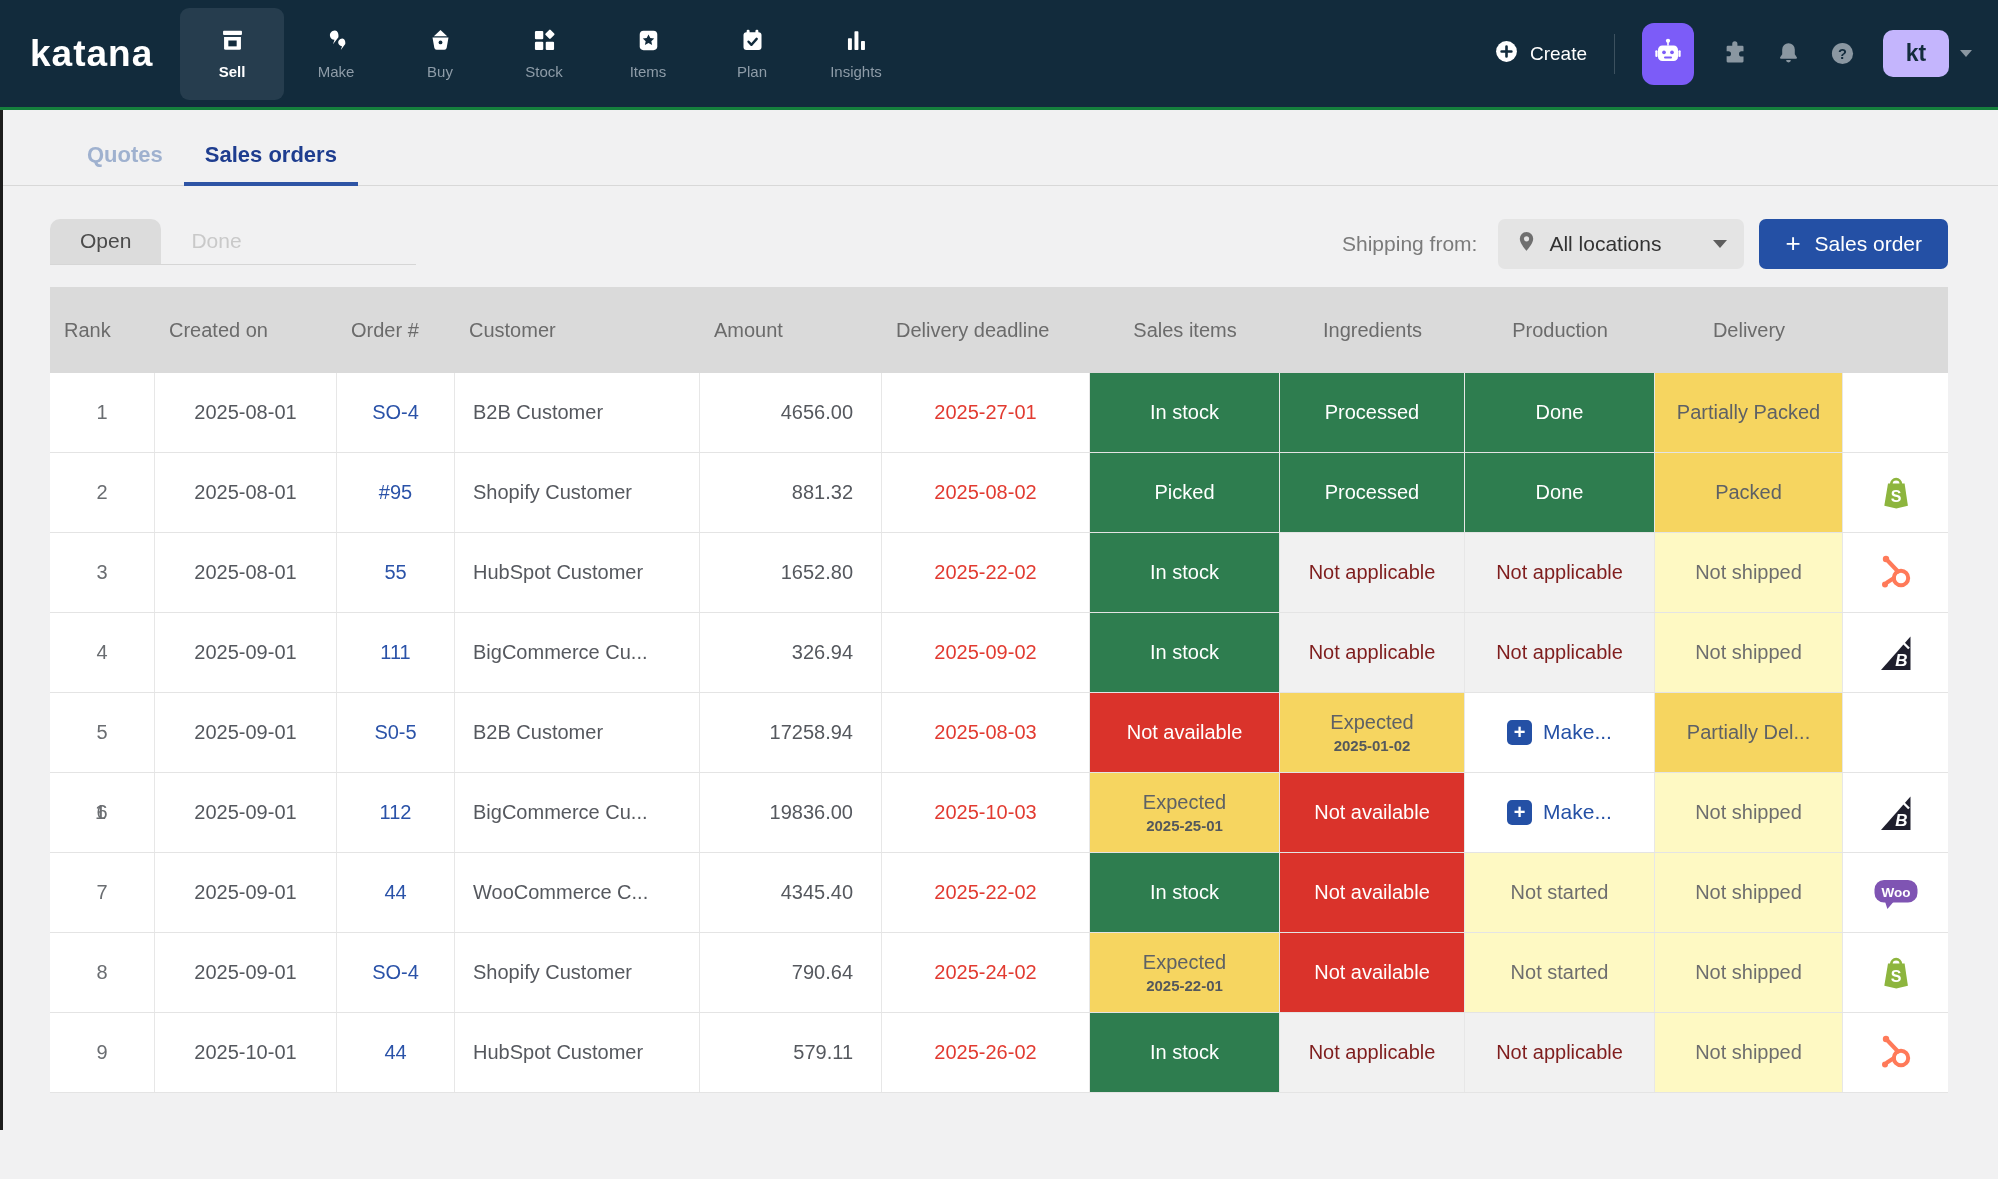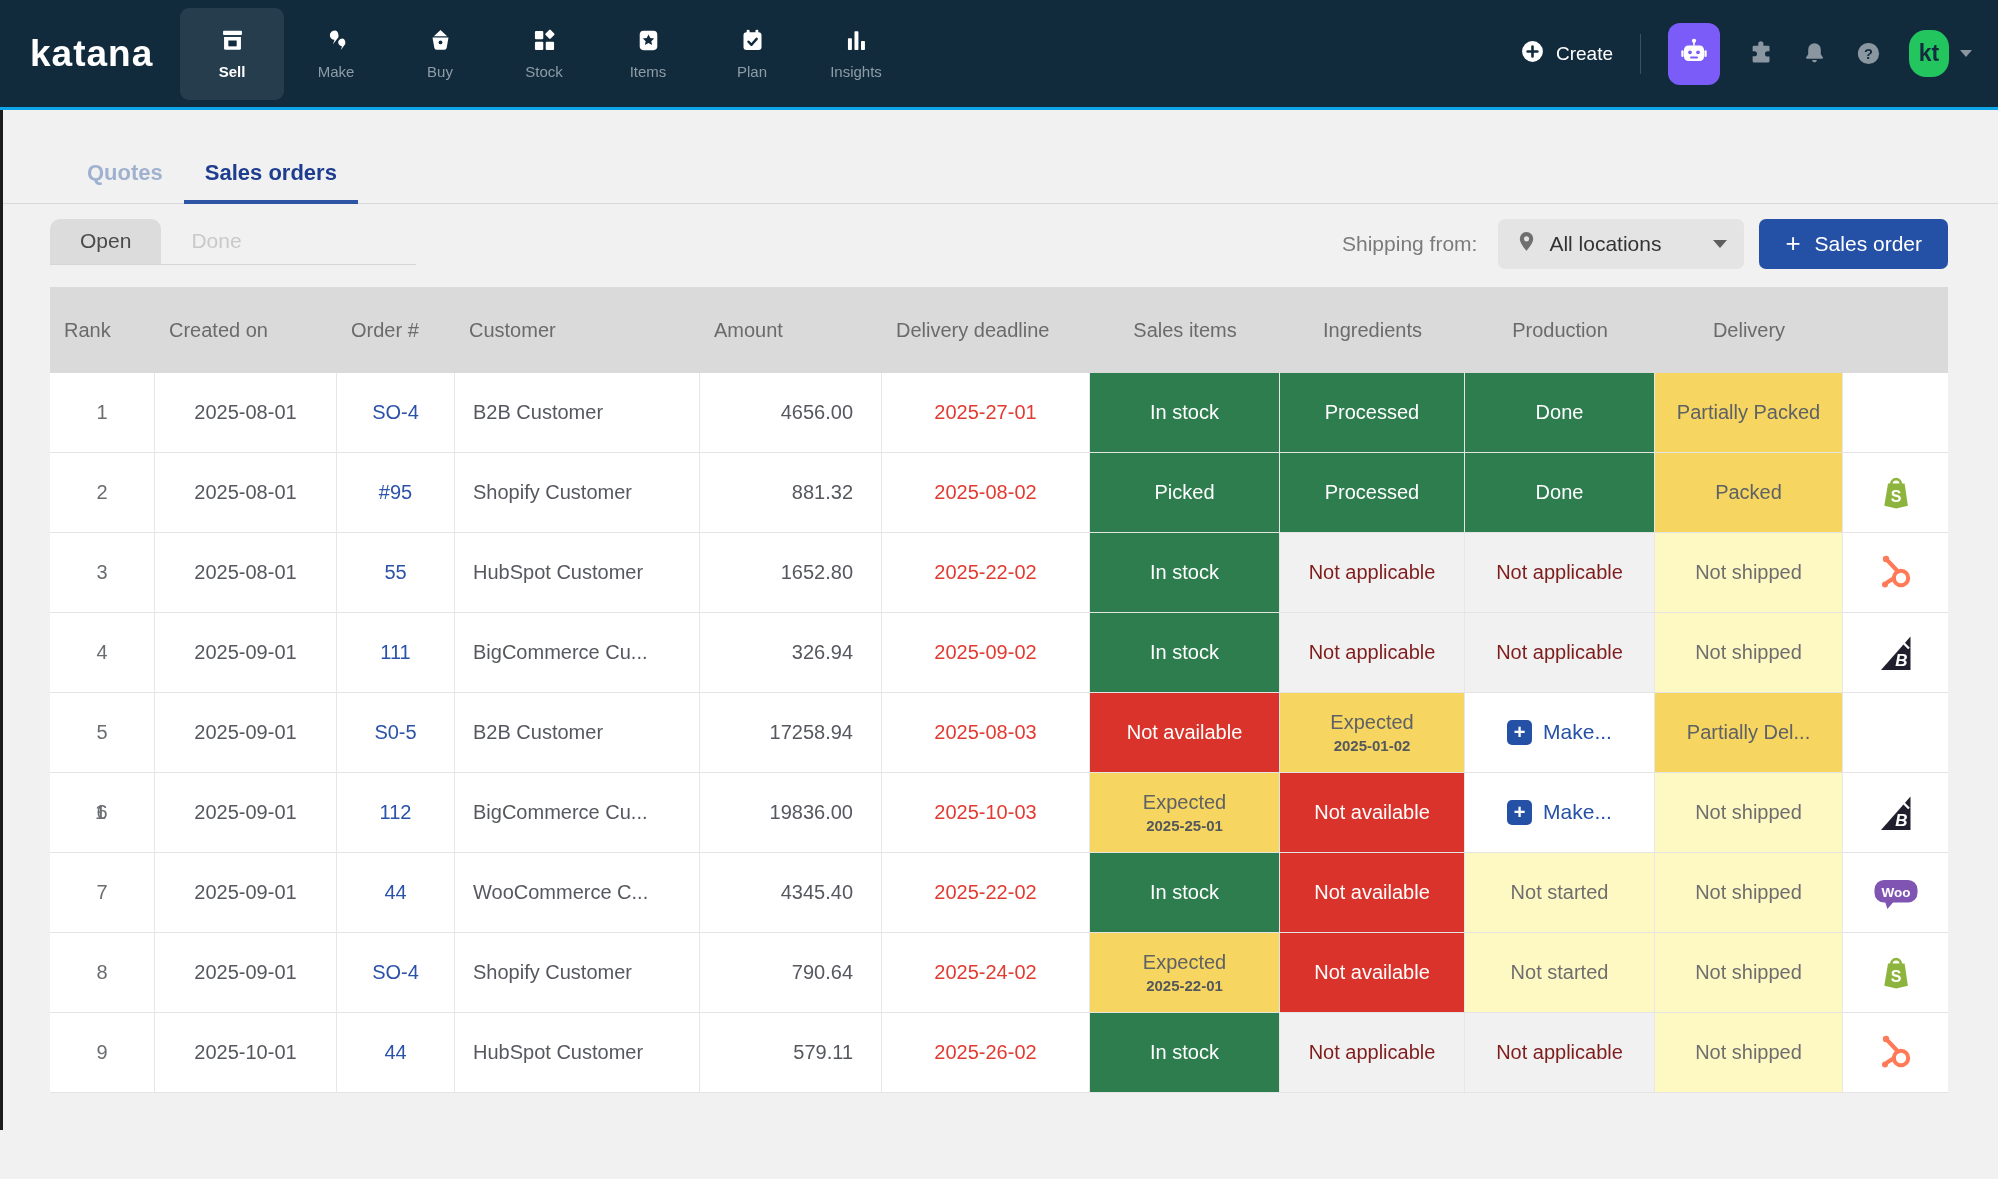--- a/index.html
+++ b/index.html
@@ -1,42 +1,42 @@
 <!DOCTYPE html>
 <html><head>
 <meta charset="utf-8">
 <style>
   * { margin:0; padding:0; box-sizing:border-box; }
   html,body { width:1998px; height:1179px; }
   body { font-family:"Liberation Sans","DejaVu Sans",sans-serif; }
   .page { position:relative; width:1998px; height:1179px; overflow:hidden; background:#F1F1F2; }
 
   
-  .navbar { position:relative; height:110px; background:#122B3C; display:flex; align-items:center; border-bottom:3px solid #0ea5e9; }
+  .navbar { position:relative; height:110px; background:#122B3C; display:flex; align-items:center; border-bottom:3px solid #15803d; }
   .logo { width:150px; margin-left:30px; font-size:37px; font-weight:bold; color:#fff; letter-spacing:1px; }
   .primary-nav { display:flex; align-items:center; height:100%; }
   .nav-item { width:104px; height:92px; display:flex; flex-direction:column; align-items:center; justify-content:center; gap:9px; border-radius:9px; cursor:pointer; }
   .nav-item .nav-ico { width:27px; height:27px; display:block; }
   .nav-item .nav-ico svg { width:27px; height:27px; display:block; }
   .nav-label { font-size:15px; color:#8E9CA8;text-align:right; }
   .nav-item.active { background:#263D4E; }
   .nav-item.active .nav-label { color:#FFFFFF; font-weight:bold; }
   .nav-right { margin-left:auto; display:flex; align-items:center; gap:27px; margin-right:26px; }
   .create-btn { display:flex; align-items:center; gap:11px; color:#fff; font-size:19px; cursor:pointer; }
   .create-btn svg { width:25px; height:25px; }
   .v-divider { width:1px; height:40px; background:rgba(255,255,255,0.18); }
   .robot-btn { width:52px; height:62px; background:#7C5CF8; border:none; border-radius:12px; display:flex; align-items:center; justify-content:center; cursor:pointer; }
   .robot-btn svg { width:32px; height:32px; }
   .nav-icon { width:27px; height:27px; display:block; cursor:pointer; }
   .nav-icon svg { width:27px; height:27px; display:block; }
-  .avatar { width:40px; height:47px; border-radius:17px; background:#22c55e; color:#142C3D; font-weight:bold; font-size:23px; display:flex; align-items:center; justify-content:center; cursor:pointer; }
+  .avatar { width:66px; height:47px; border-radius:10px; background:#c4b5fd; color:#142C3D; font-weight:bold; font-size:23px; display:flex; align-items:center; justify-content:center; cursor:pointer; }
   .caret { width:0; height:0; border-left:6px solid transparent; border-right:6px solid transparent; border-top:7px solid #8A97A1; margin-left:-16px; cursor:pointer; }
 
   
-  .tabbar { height:94px; background:#F1F1F2; display:flex; align-items:flex-end; padding-left:66px; border-bottom:1px solid #D8D8D8; }
+  .tabbar { height:76px; background:#F1F1F2; display:flex; align-items:flex-end; padding-left:66px; border-bottom:1px solid #D8D8D8; }
   .tab { position:relative; font-size:22px; font-weight:bold; padding:0 21px 17px 21px; cursor:pointer; color:#9FB1CF; }
   .tab.tab-active { color:#1E3D8F; }
   .tab.tab-active::after { content:""; position:absolute; left:0; right:0; bottom:-1px; height:4px; background:#2E54A5; }
 
   
   .controls { position:absolute; top:219px; left:50px; right:50px; display:flex; justify-content:space-between; align-items:flex-start; }
   .seg-tabs { display:flex; width:366px; border-bottom:1px solid #D6D6D6; }
   .seg { padding:10px 30px 11px 30px; font-size:21px; color:#C9C9C9; cursor:pointer; }
   .seg-active { background:#DCDCDC; border-radius:10px 10px 0 0; color:#4B4B4B; }
   .right-controls { display:flex; align-items:center; gap:15px; }

